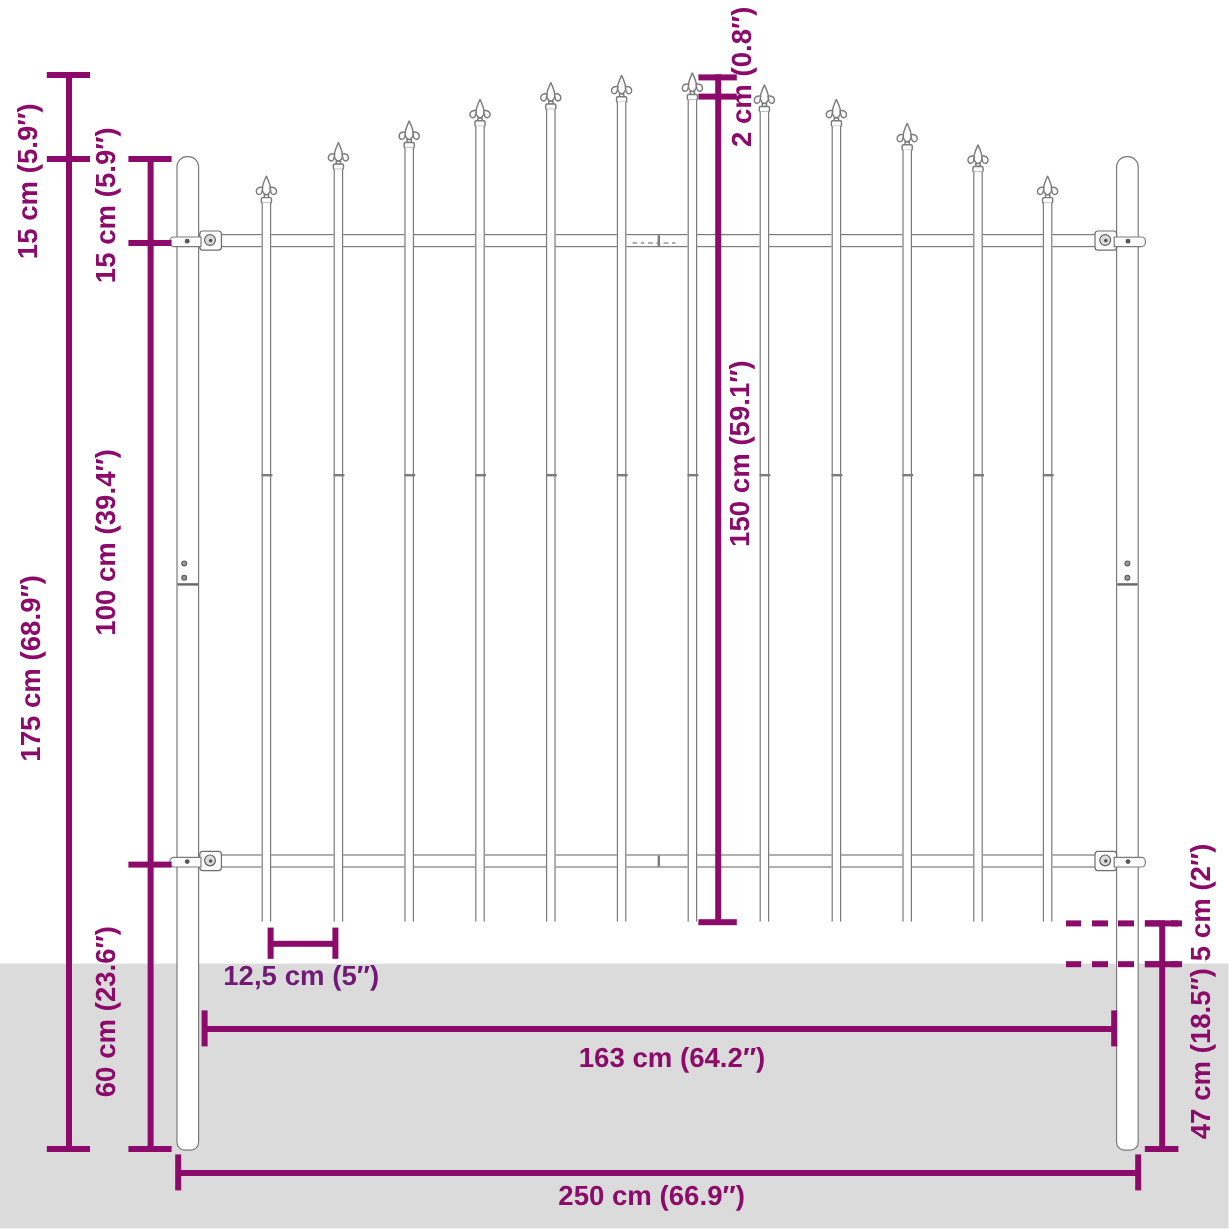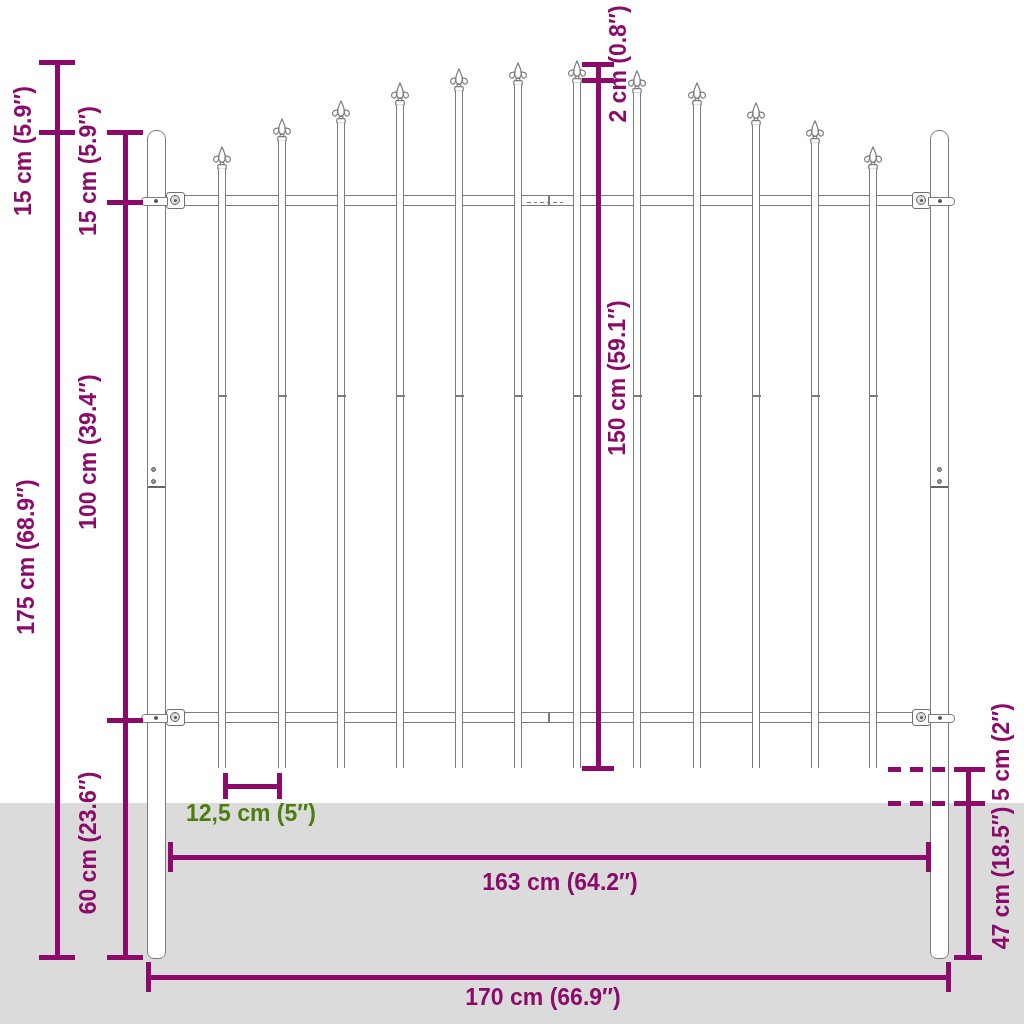--- a/index.html
+++ b/index.html
@@ -261,16 +261,16 @@
 
   <div class="lbl rot" id="lb-h15-outer" style="color: rgb(140, 10, 105);">15 cm (5.9″)</div>
   <div class="lbl rot" id="lb-h175" style="color: rgb(140, 10, 105);">175 cm (68.9″)</div>
   <div class="lbl rot" id="lb-h15-inner" style="color: rgb(140, 10, 105);">15 cm (5.9″)</div>
   <div class="lbl rot" id="lb-h100" style="color: rgb(140, 10, 105);">100 cm (39.4″)</div>
   <div class="lbl rot" id="lb-h60" style="color: rgb(140, 10, 105);">60 cm (23.6″)</div>
   <div class="lbl rot" id="lb-step2" style="color: rgb(140, 10, 105);">2 cm (0.8″)</div>
   <div class="lbl rot" id="lb-p150" style="color: rgb(140, 10, 105);">150 cm (59.1″)</div>
   <div class="lbl rot" id="lb-c5" style="color: rgb(140, 10, 105);">5 cm (2″)</div>
   <div class="lbl rot" id="lb-d47" style="color: rgb(140, 10, 105);">47 cm (18.5″)</div>
-  <div class="lbl" id="lb-gap125" style="color: #4d7c0f;">12,5 cm (5″)</div>
+  <div class="lbl" id="lb-gap125" style="color: #701a75;">12,5 cm (5″)</div>
   <div class="lbl" id="lb-w163" style="color: rgb(140, 10, 105);">163 cm (64.2″)</div>
-  <div class="lbl" id="lb-w170" style="color: rgb(140, 10, 105);">170 cm (66.9″)</div>
+  <div class="lbl" id="lb-w170" style="color: rgb(140, 10, 105);">250 cm (66.9″)</div>
 </div>
 
 </body></html>

